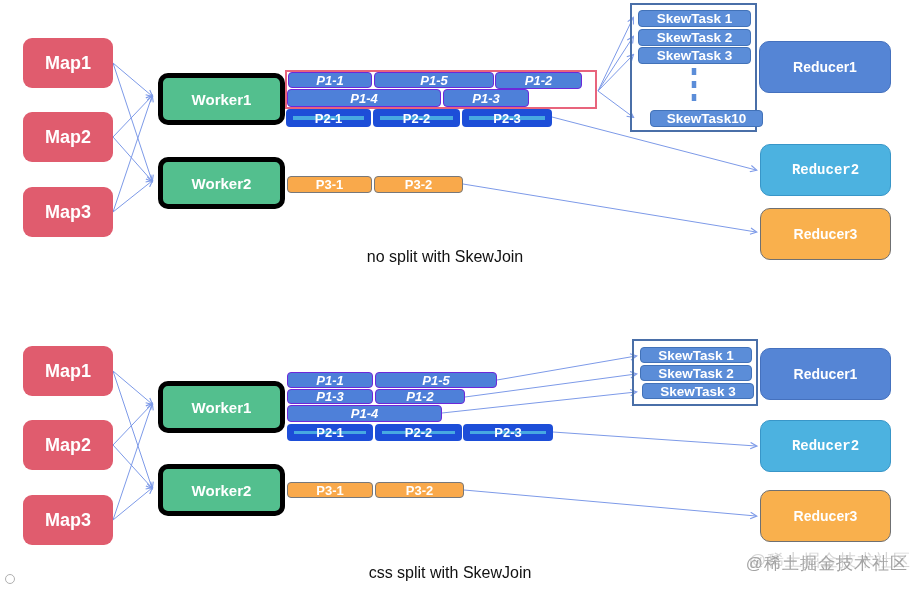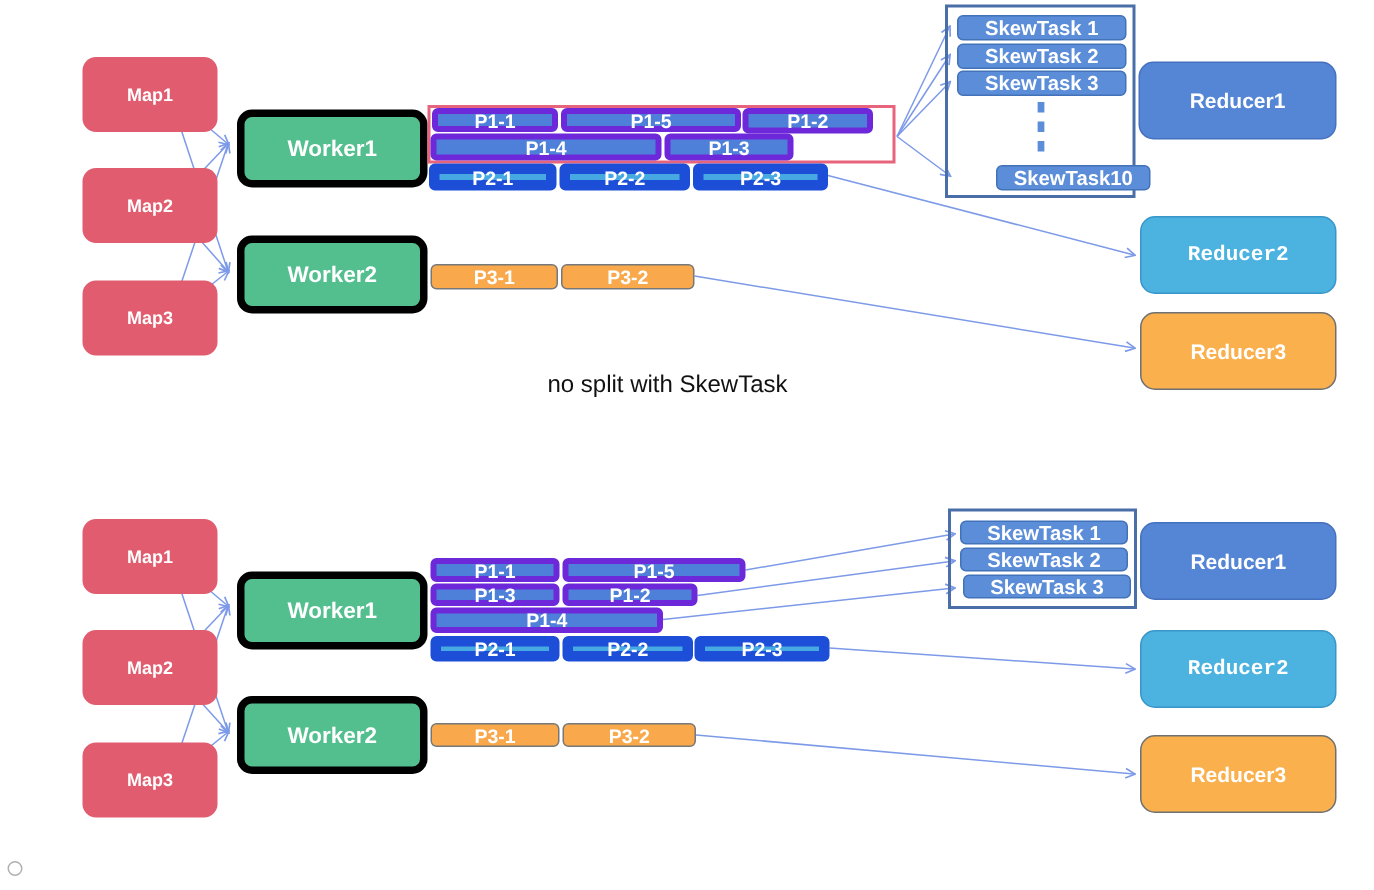--- a/index.html
+++ b/index.html
@@ -1,24 +1,24 @@
 <!DOCTYPE html>
 <html style="--map: #E05C6E; --worker: #53BF8E; --p1: #4E80D9; --p2: #47A9E1; --p3: #F9A94B; --skew: #5B8DD8; --reducer1: #5585D5; --reducer2: #4CB2E0; --reducer3: #F9B04D; --connector: #7D9AE8; --highlight: #E8647C; --groupborder: #4A6FA8;"><head>
 <meta charset="utf-8">
 <style>
   html,body{margin:0;padding:0;background:#fff;}
   body{width:916px;height:593px;overflow:hidden;font-family:"Liberation Sans",sans-serif;}
   .canvas{position:relative;width:916px;height:593px;background:#fff;}
   .lines{position:absolute;left:0;top:0;width:916px;height:593px;pointer-events:none;}
   .node{position:absolute;display:flex;align-items:center;justify-content:center;
         color:#fff;font-weight:bold;box-sizing:border-box;white-space:nowrap;}
-  .map{background:var(--map,#E05C6E);border-radius:9px;font-size:12px;margin-left:32px;}
+  .map{background:var(--map,#E05C6E);border-radius:9px;font-size:18px;}
   .worker{background:var(--worker,#53BF8E);border:5px solid #000000;border-radius:10px;font-size:15px;}
   .part{border-radius:4px;font-size:13px;}
-  .p1{background:var(--p1,#4E80D9);border:4px solid #6d28d9;}
+  .p1{background:var(--p1,#4E80D9);border:1px solid #6d28d9;font-style:italic;}
   .p2{background:var(--p2,#47A9E1);border:7px solid #1d4ed8;}
   .p3{background:var(--p3,#F9A94B);border:1px solid #77787a;}
   .skewtask{background:var(--skew,#5B8DD8);border:1px solid #4272b8;border-radius:4px;font-size:13.5px;}
   .reducer{border-radius:10px;font-size:14px;}
   .reducer1{background:var(--reducer1,#5585D5);border:1.5px solid #4571be;}
   .reducer2{background:var(--reducer2,#4CB2E0);border:1.5px solid #3896c8;font-family:Liberation Mono, monospace;}
   .reducer3{background:var(--reducer3,#F9B04D);border:1.5px solid #6f7072;}
   .highlight-rect{position:absolute;border:2px solid var(--highlight,#E8647C);box-sizing:border-box;background:transparent;}
   .group-box{position:absolute;border:2px solid var(--groupborder,#4A6FA8);box-sizing:border-box;background:transparent;}
   .caption{position:absolute;color:#111;font-size:16px;text-align:center;}
@@ -84,27 +84,27 @@
   <div class="node part p2" style="left:286px;top:109px;width:85px;height:18px">P2-1</div>
   <div class="node part p2" style="left:373px;top:109px;width:87px;height:18px">P2-2</div>
   <div class="node part p2" style="left:462px;top:109px;width:90px;height:18px">P2-3</div>
   <div class="node part p3" style="left:287px;top:176px;width:85px;height:17px">P3-1</div>
   <div class="node part p3" style="left:374px;top:176px;width:89px;height:17px">P3-2</div>
 
   <div class="group-box" style="left:630px;top:3px;width:127px;height:129px"></div>
   <div class="node skewtask" style="left:638px;top:10px;width:113px;height:17px">SkewTask 1</div>
   <div class="node skewtask" style="left:638px;top:29px;width:113px;height:17px">SkewTask 2</div>
   <div class="node skewtask" style="left:638px;top:47px;width:113px;height:17px">SkewTask 3</div>
-  <div class="node skewtask" style="left:664px;top:110px;width:103px;height:17px">SkewTask10</div>
+  <div class="node skewtask" style="left:650px;top:110px;width:113px;height:17px">SkewTask10</div>
 
   <div class="node reducer reducer1" style="left:759px;top:41px;width:132px;height:52px">Reducer1</div>
   <div class="node reducer reducer2" style="left:760px;top:144px;width:131px;height:52px">Reducer2</div>
   <div class="node reducer reducer3" style="left:760px;top:208px;width:131px;height:52px">Reducer3</div>
 
-  <div class="caption" style="left:330px;top:248px;width:230px">no split with SkewTask</div>
+  <div class="caption" style="left:330px;top:248px;width:230px">no split with SkewJoin</div>
 
   <div class="node map" style="left:23px;top:346px;width:90px;height:50px">Map1</div>
   <div class="node map" style="left:23px;top:420px;width:90px;height:50px">Map2</div>
   <div class="node map" style="left:23px;top:495px;width:90px;height:50px">Map3</div>
 
   <div class="node worker" style="left:158px;top:381px;width:127px;height:52px">Worker1</div>
   <div class="node worker" style="left:158px;top:464px;width:127px;height:52px">Worker2</div>
 
   <div class="node part p1" style="left:287px;top:372px;width:86px;height:16px">P1-1</div>
   <div class="node part p1" style="left:375px;top:372px;width:122px;height:16px">P1-5</div>
@@ -119,15 +119,17 @@
 
   <div class="group-box" style="left:632px;top:339px;width:126px;height:67px"></div>
   <div class="node skewtask" style="left:640px;top:347px;width:112px;height:16px">SkewTask 1</div>
   <div class="node skewtask" style="left:640px;top:365px;width:112px;height:16px">SkewTask 2</div>
   <div class="node skewtask" style="left:642px;top:383px;width:112px;height:16px">SkewTask 3</div>
 
   <div class="node reducer reducer1" style="left:760px;top:348px;width:131px;height:52px">Reducer1</div>
   <div class="node reducer reducer2" style="left:760px;top:420px;width:131px;height:52px">Reducer2</div>
   <div class="node reducer reducer3" style="left:760px;top:490px;width:131px;height:52px">Reducer3</div>
 
+  <div class="caption" style="left:335px;top:564px;width:230px">css split with SkewJoin</div>
 
+  <div class="watermark" style="left:718px;top:552px;width:190px">@稀土掘金技术社区</div>
   <div class="page-dot" style="left:5px;top:574px"></div>
 </div>
 
 </body></html>

